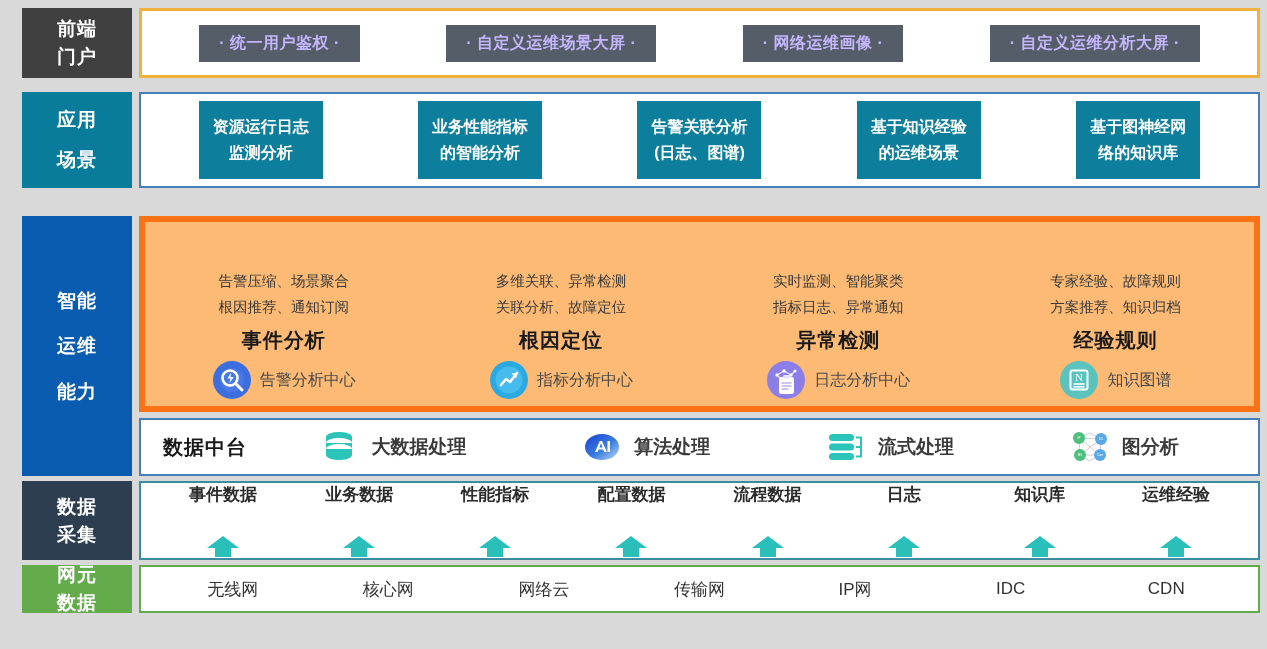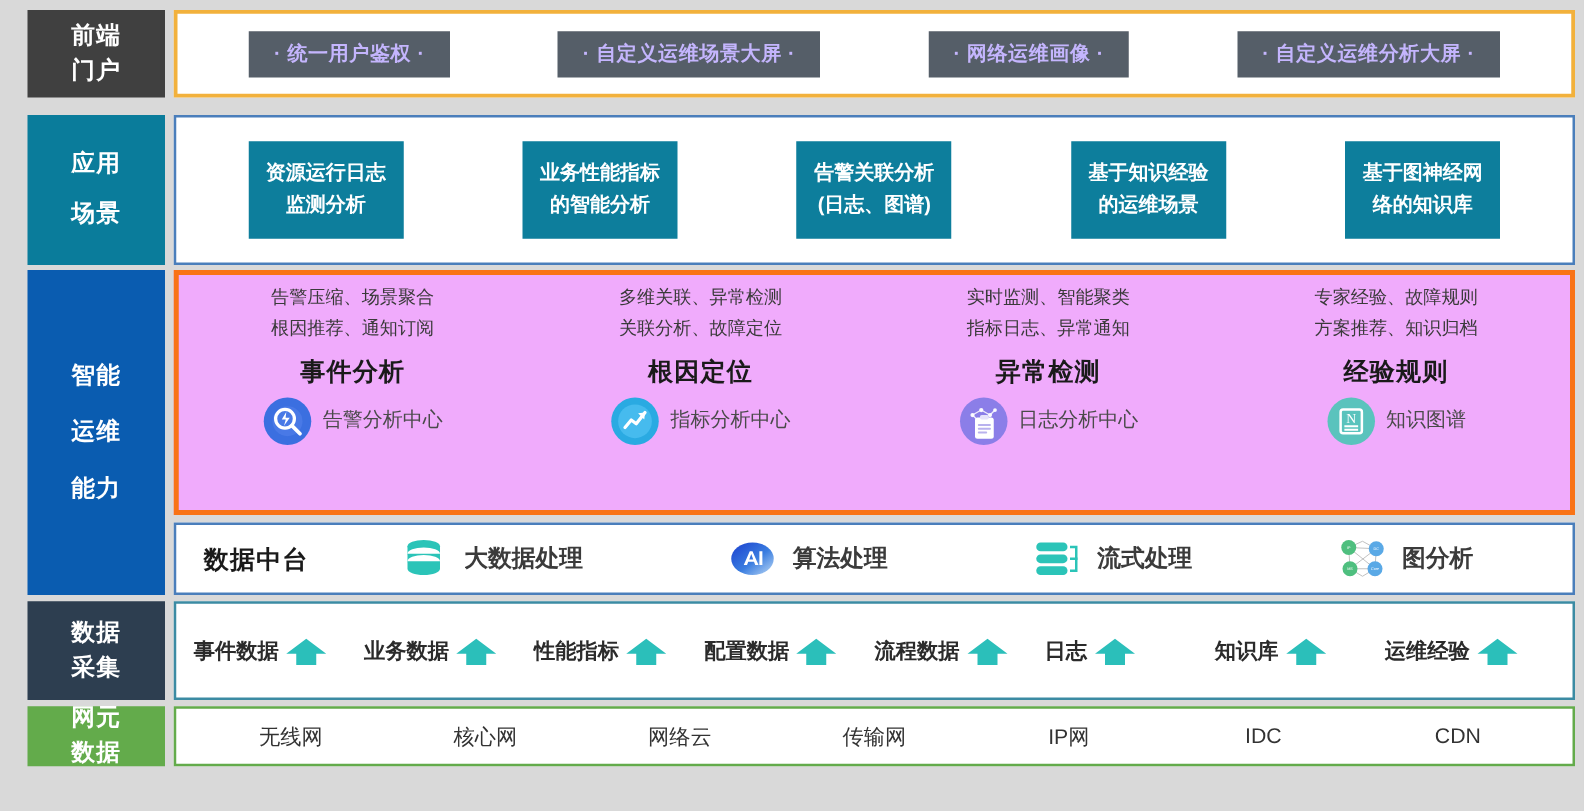--- a/index.html
+++ b/index.html
@@ -52,21 +52,21 @@
     background: #555e68;
     color: #c4b5fd;
     font-size: 16px;
     font-weight: bold;
     padding: 8px 20px;
     white-space: nowrap;
     letter-spacing: 0.5px;
   }
 
   
-  #row-scene { left: 22px; top: 92px; width: 1238px; height: 120px; }
+  #row-scene { left: 22px; top: 92px; width: 1238px; height: 96px; }
   #row-scene .row-label { background: #0a7c9b; font-size: 19px; }
   #row-scene .row-label span { margin: 6px 0; }
   #row-scene .row-body {
     border: 2px solid #4a7ebb;
     justify-content: space-around;
     padding: 16px 10px;
   }
   .scene-card {
     background: #0d7e9c;
     color: #ffffff;
@@ -83,24 +83,24 @@
   #row-aiops .row-label { background: #0a5cb0; font-size: 19px; }
   #row-aiops .row-label span { margin: 9px 0; }
   .aiops-stack {
     flex: 1 1 auto;
     margin-left: 7px;
     display: flex;
     flex-direction: column;
   }
   .aiops-top {
     flex: 1 1 auto;
-    background: #f0abfc;
-    border: 4px solid #f97316;
-    display: flex;
-    align-items: flex-start;
+    background: #fdba74;
+    border: 6px solid #f97316;
+    display: flex;
+    align-items: flex-end;
   }
   .cap-col {
     flex: 1 1 25%;
     display: flex;
     flex-direction: column;
     align-items: center;
     justify-content: center;
     padding: 6px 4px;
   }
   .cap-bullets {
@@ -168,23 +168,23 @@
   }
   .collect-grid {
     flex: 1 1 auto;
     display: flex;
     align-items: stretch;
     padding: 0 14px;
   }
   .collect-cell {
     flex: 1 1 0;
     display: flex;
-    flex-direction: row;
+    flex-direction: column;
     align-items: center;
-    justify-content: flex-start;
+    justify-content: space-between;
     gap: 4px;
   }
   .collect-label {
     font-size: 17px;
     font-weight: bold;
     color: #2b2b2b;
     white-space: nowrap;
   }
   .up-arrow { width: 36px; height: 24px; }
 

